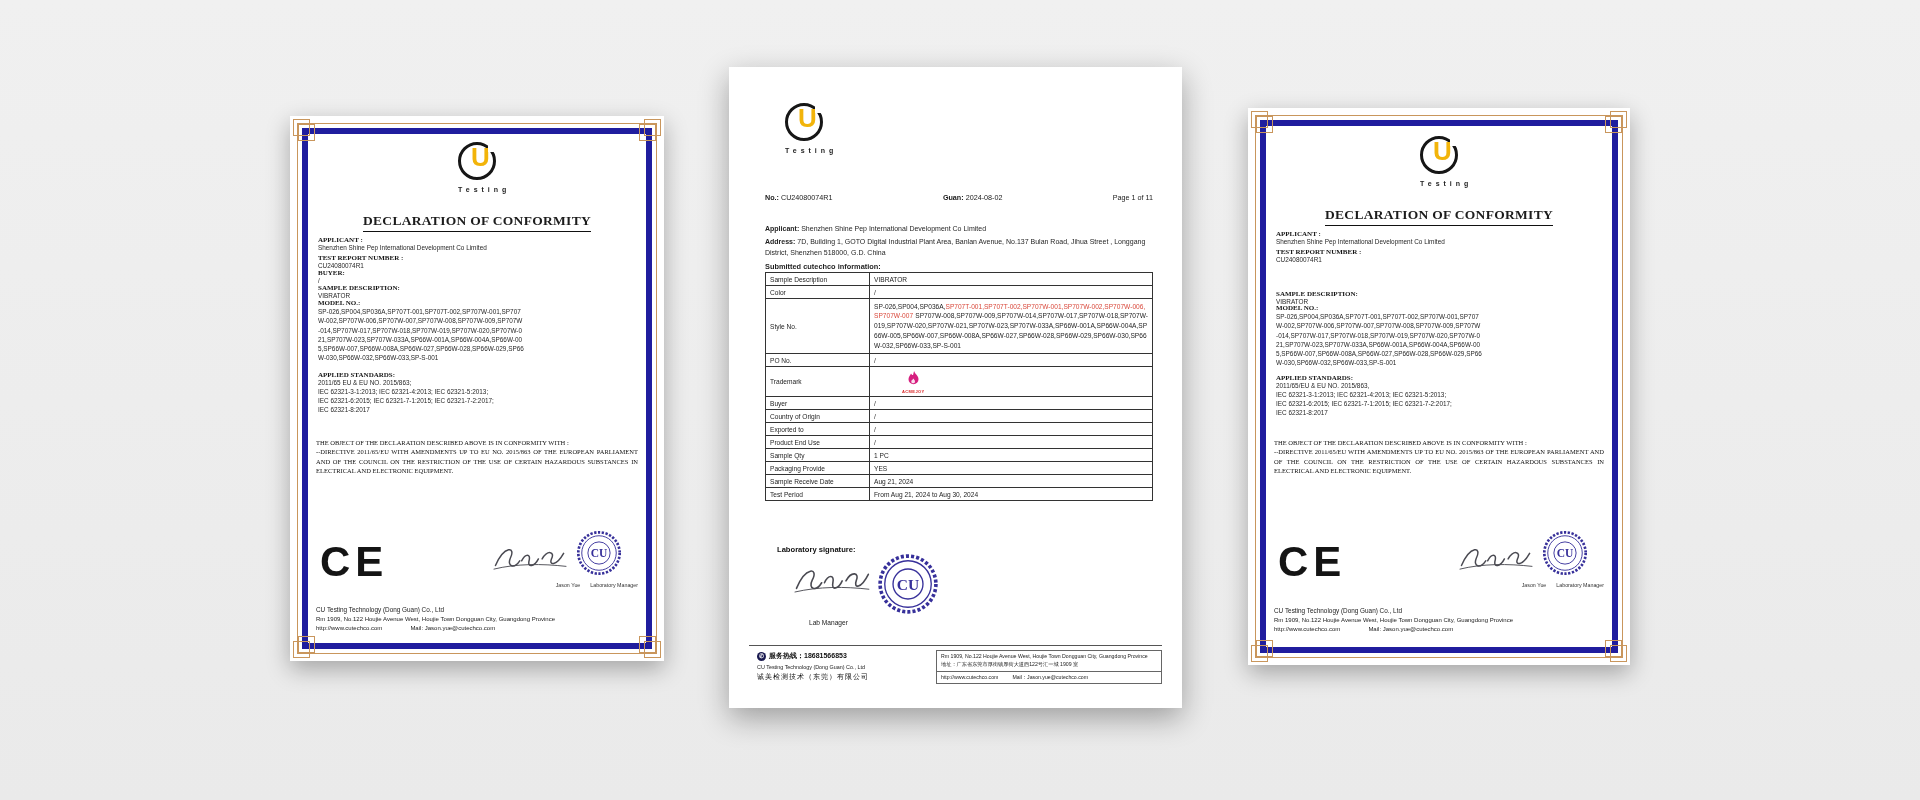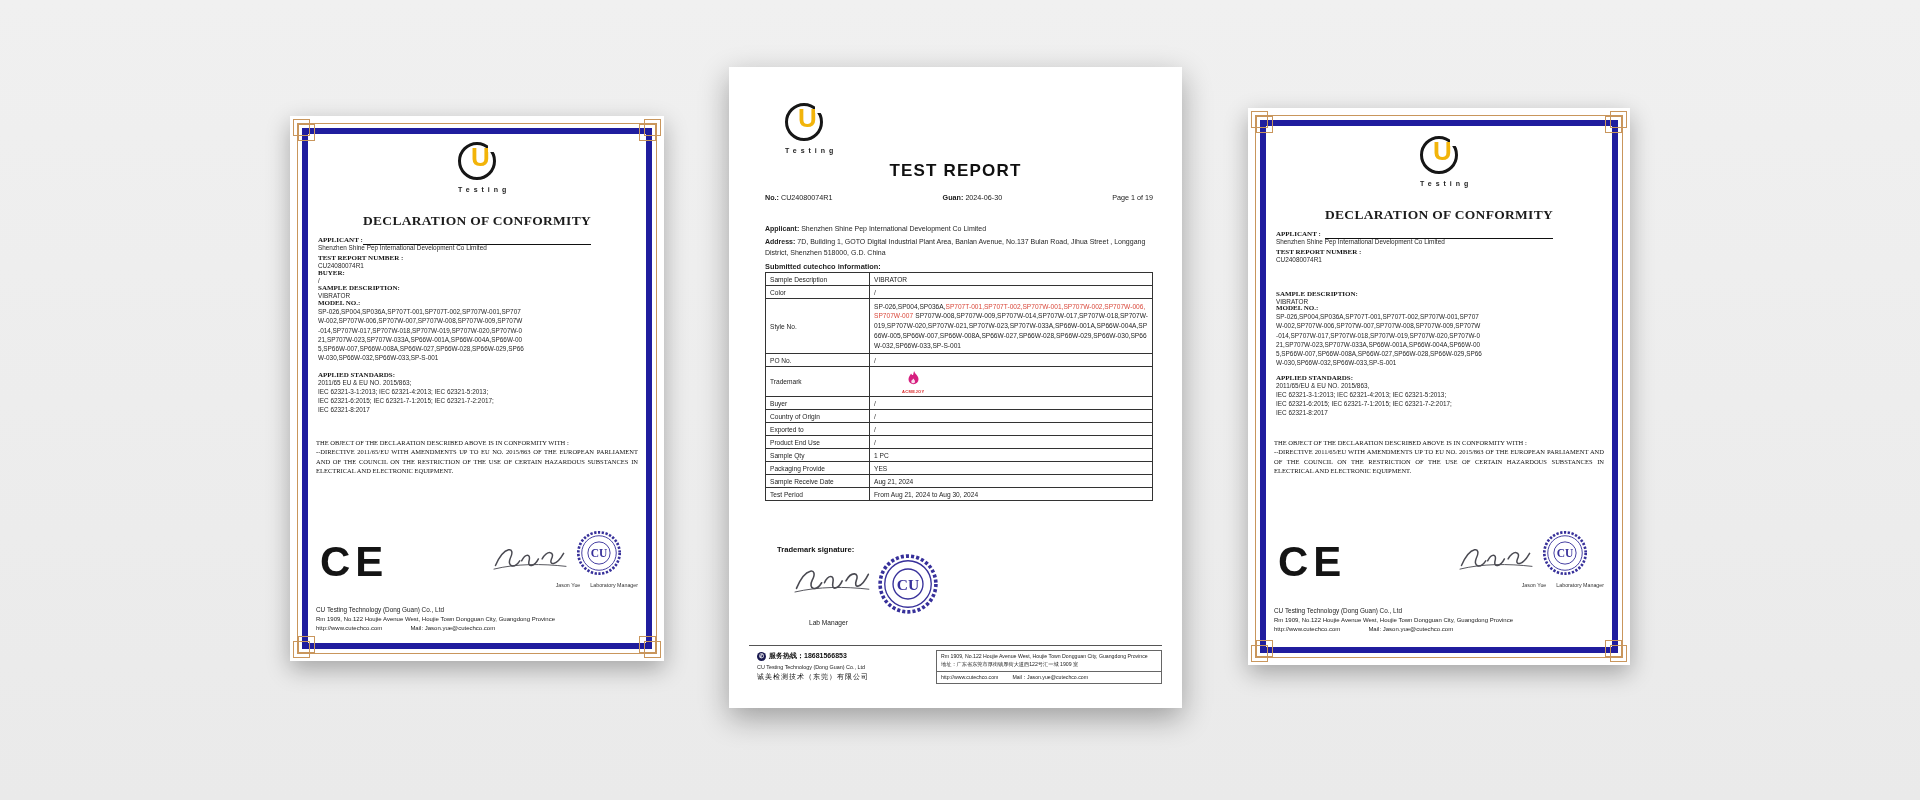--- a/index.html
+++ b/index.html
@@ -24,21 +24,21 @@
   .culogo{position:absolute;}
   .culogo .ring{width:32px;height:32px;border:3.5px solid #161616;border-radius:50%;position:relative;}
   .culogo .ring::after{content:"";position:absolute;right:-6px;top:-3px;width:11px;height:10px;background:#fff;}
   .culogo .uletter{position:absolute;left:10px;top:-1px;font-size:26px;font-weight:800;color:#f2b40a;
                    font-family:"Liberation Sans",sans-serif;line-height:1;}
   .culogo .testing{margin-top:6px;font-size:7px;font-weight:bold;letter-spacing:4px;color:#222;text-align:center;}
 
   
   .cert-title{position:absolute;left:0;right:0;top:95px;text-align:center;}
   .cert-title span{font-family:"Liberation Serif",serif;font-weight:bold;font-size:13.5px;
-                   border-bottom:1.5px solid #111;padding-bottom:16px;letter-spacing:.3px;}
+                   border-bottom:1.5px solid #111;padding-bottom:3px;letter-spacing:.3px;}
   .frow{position:absolute;left:28px;display:flex;align-items:flex-start;flex-direction:column;}
   .flbl{width:112px;flex:none;font-family:"Liberation Serif",serif;font-weight:bold;font-size:7px;color:#161616;}
   .fval{width:206px;font-size:6.4px;color:#272727;line-height:1.4;}
   .fval.codes{word-break:break-all;text-align:justify;line-height:1.45;}
   .ml{white-space:pre-line;}
   .statement{position:absolute;left:26px;right:26px;top:322px;font-family:"Liberation Serif",serif;
              font-size:6.5px;line-height:1.45;text-align:justify;color:#111;white-space:pre-line;}
   .ce{position:absolute;left:30px;top:422px;font-size:42px;font-weight:700;letter-spacing:5px;color:#141414;
       font-family:"Liberation Sans",sans-serif;}
   .cert-sig{position:absolute;right:26px;top:414px;width:150px;height:60px;}
@@ -168,28 +168,27 @@
 
   <div class="page doc" style="left:729px;top:67px;width:453px;height:641px;box-shadow:0 10px 28px rgba(0,0,0,.33);">
 
     <div class="culogo" style="left:56px;top:36px;">
       <div class="ring">
         <span class="uletter">U</span>
       </div>
       <div class="testing">Testing</div>
     </div>
 
-    <div class="doc-title">TEST REPORT</div>
 
     <div class="info-row">
       <span>
         <b>No.:</b> <span>CU24080074R1</span></span>
       <span>
-        <b>Guan:</b> <span>2024-06-30</span></span>
-      <span>Page 1 of 19</span>
+        <b>Guan:</b> <span>2024-08-02</span></span>
+      <span>Page 1 of 11</span>
     </div>
 
     <div class="meta" style="top:157px;">
       <b>Applicant:</b> <span>Shenzhen Shine Pep International Development Co Limited</span>
     </div>
     <div class="meta" style="top:170px;">
       <b>Address:</b> <span>7D, Building 1, GOTO Digital Industrial Plant Area, Banlan Avenue, No.137 Bulan Road, Jihua Street , Longgang District, Shenzhen 518000, G.D. China</span>
     </div>
     <div class="meta" style="top:194px;font-weight:bold;font-size:7.4px;">Submitted cutechco information:</div>
 
@@ -251,21 +250,21 @@
         <td class="l">Sample Receive Date</td>
         <td>Aug 21, 2024</td>
           </tr>
       <tr>
         <td class="l">Test Period</td>
         <td>From Aug 21, 2024 to Aug 30, 2024</td>
           </tr>
     </tbody>
       </table>
 
-    <div class="auth">Trademark signature:</div>
+    <div class="auth">Laboratory signature:</div>
 
     <svg class="doc-sig" width="84" height="40" viewBox="0 0 90 40">
       <path d="M8 30 C 18 6, 32 8, 25 21 C 20 31, 29 34, 35 24 M38 24 c 4 -9, 11 -9, 9 0 c -2 9 6 7 10 -2 M61 22 c 6 -11 15 -9 11 0 c -3 8 5 9 13 -7" stroke="#4a4a52" stroke-width="1.7" fill="none" stroke-linecap="round"></path>
       <path d="M6 34 C 32 28, 60 28, 86 31" stroke="#4a4a52" stroke-width="1" fill="none"></path>
     </svg>
 
     <span class="stamp doc-stamp">
       <svg width="62" height="62" viewBox="0 0 60 60">
         <circle cx="30" cy="30" r="27" fill="none" stroke="#37309a" stroke-width="3.5" stroke-dasharray="3 2"></circle>
         <circle cx="30" cy="30" r="22.5" fill="none" stroke="#37309a" stroke-width="1.3"></circle>

